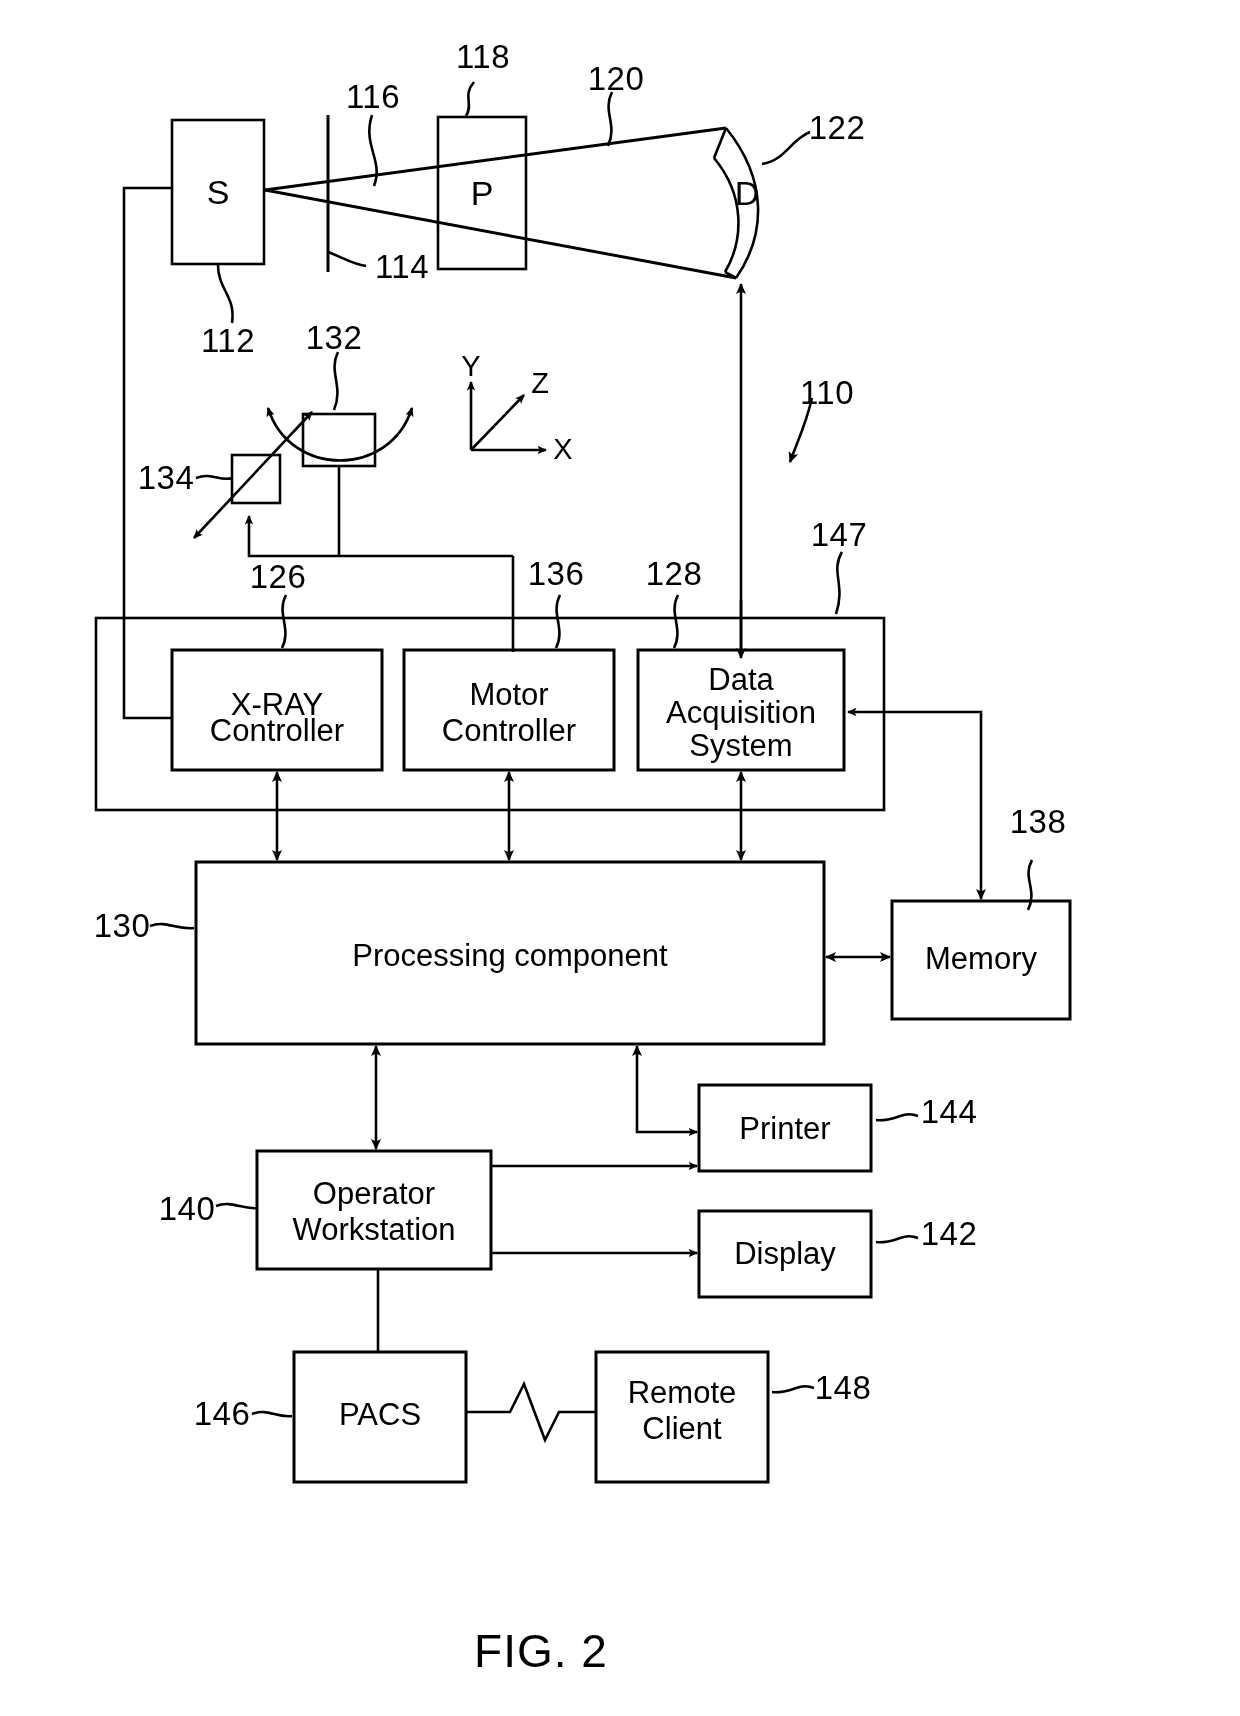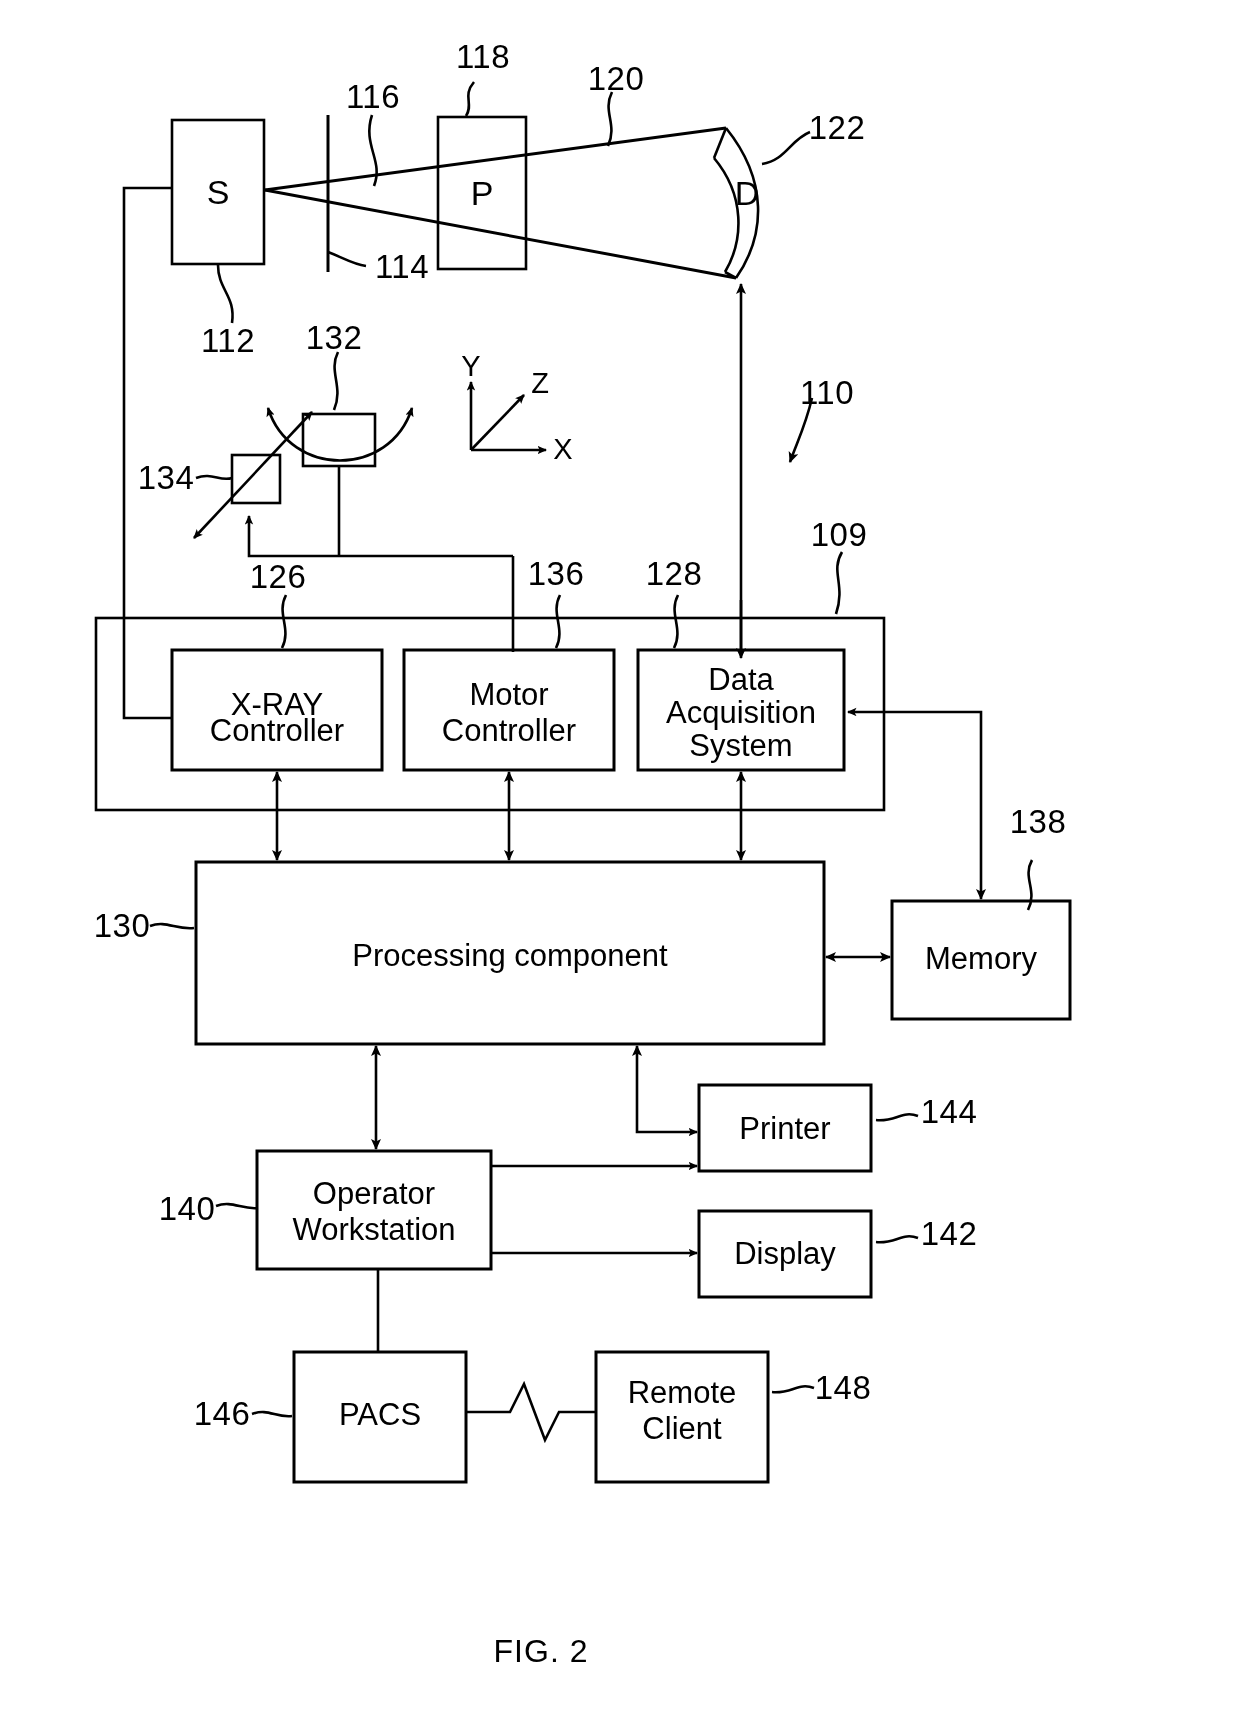--- a/index.html
+++ b/index.html
@@ -15,21 +15,21 @@
     position:absolute;
     font-family:"Liberation Sans", sans-serif;
     color:#000;
     white-space:pre;
     line-height:1.12;
   }
   .refnum{font-size:33px;letter-spacing:0.5px;}
   .boxtext{font-size:31px;text-align:center;}
   .glyph{font-size:34px;}
   .axislbl{font-size:29px;}
-  .figcaption{font-size:32px;letter-spacing:1px;}
+  .figcaption{font-size:46px;letter-spacing:1px;}
   .ctr{transform:translate(-50%,-50%);}
 </style>
 </head>
 <body>
 
 <div id="figure">
 
   <svg viewBox="0 0 1240 1716" xmlns="http://www.w3.org/2000/svg">
     <defs>
       <marker id="arrowEnd" markerWidth="13" markerHeight="13" refX="10" refY="5" orient="auto" markerUnits="userSpaceOnUse">
@@ -175,21 +175,21 @@
   <div class="lbl boxtext ctr" style="left:682px;top:1393px;width:152px;">Remote</div>
   <div class="lbl boxtext ctr" style="left:682px;top:1429px;width:172px;">Client</div>
 
   <div class="lbl refnum ctr" style="left:827px;top:393px;">110</div>
   <div class="lbl refnum ctr" style="left:228px;top:341px;">112</div>
   <div class="lbl refnum ctr" style="left:402px;top:267px;">114</div>
   <div class="lbl refnum ctr" style="left:373px;top:97px;">116</div>
   <div class="lbl refnum ctr" style="left:483px;top:57px;">118</div>
   <div class="lbl refnum ctr" style="left:616px;top:79px;">120</div>
   <div class="lbl refnum ctr" style="left:837px;top:128px;">122</div>
-  <div class="lbl refnum ctr" style="left:839px;top:535px;">109</div>
+  <div class="lbl refnum ctr" style="left:839px;top:535px;">147</div>
   <div class="lbl refnum ctr" style="left:278px;top:577px;">126</div>
   <div class="lbl refnum ctr" style="left:674px;top:574px;">128</div>
   <div class="lbl refnum ctr" style="left:122px;top:926px;">130</div>
   <div class="lbl refnum ctr" style="left:334px;top:338px;">132</div>
   <div class="lbl refnum ctr" style="left:166px;top:478px;">134</div>
   <div class="lbl refnum ctr" style="left:556px;top:574px;">136</div>
   <div class="lbl refnum ctr" style="left:1038px;top:822px;">138</div>
   <div class="lbl refnum ctr" style="left:187px;top:1209px;">140</div>
   <div class="lbl refnum ctr" style="left:949px;top:1234px;">142</div>
   <div class="lbl refnum ctr" style="left:949px;top:1112px;">144</div>

